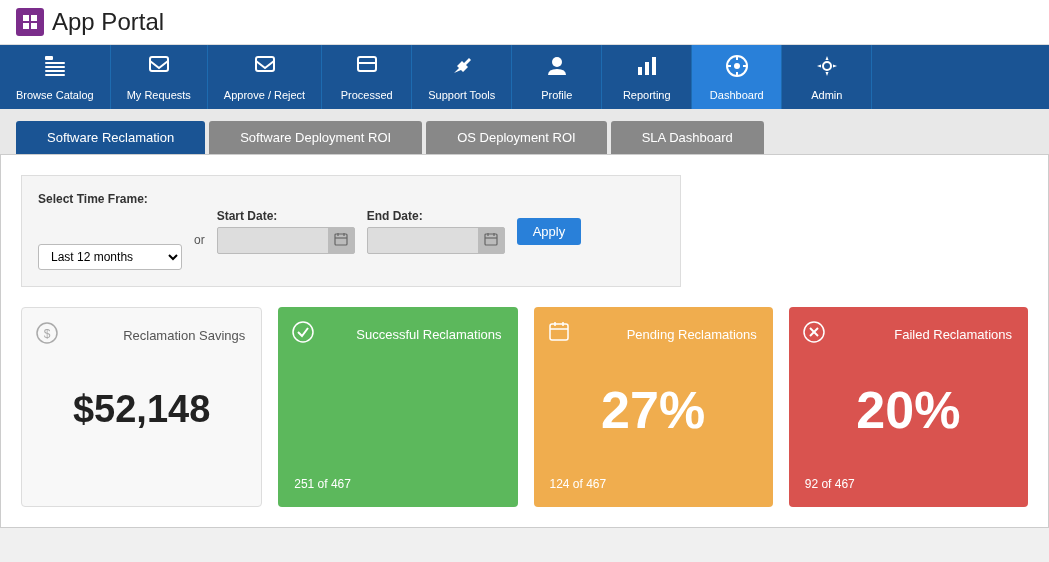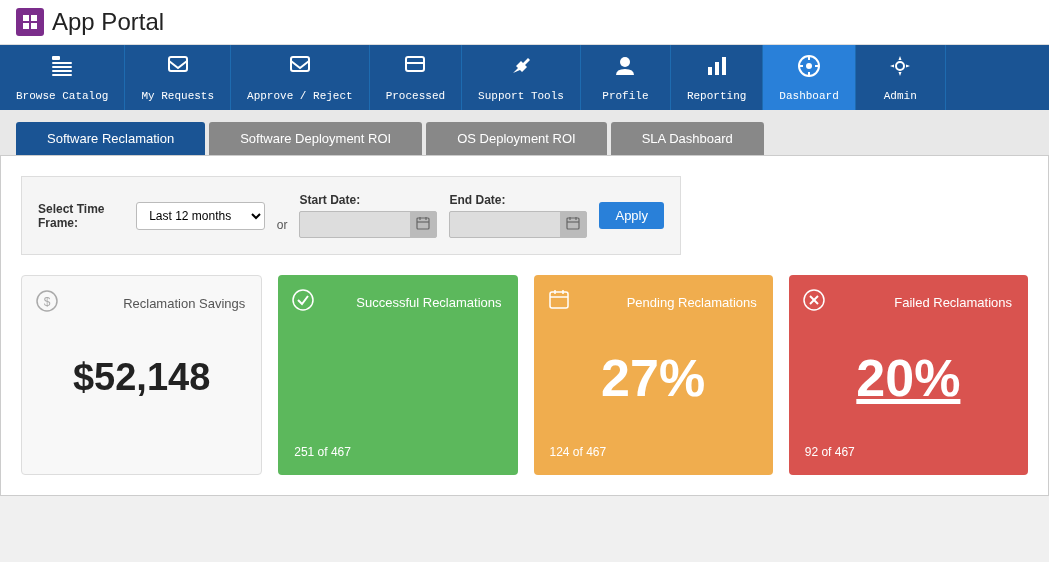--- a/index.html
+++ b/index.html
@@ -42,21 +42,20 @@
       flex-direction: column;
       align-items: center;
       justify-content: center;
       padding: 8px 16px;
       color: white;
       cursor: pointer;
       border-right: 1px solid #1e6bb0;
       min-width: 90px;
       text-align: center;
       user-select: none;
-      font-family: Liberation Mono, monospace;
     }
     .nav-item.active { background: #2980d9; }
     .nav-icon {
       font-size: 22px;
       margin-bottom: 4px;
       color: white;
     }
     .nav-label {
       font-size: 11px;
       color: white;
@@ -102,35 +101,36 @@
       border: 1px solid #ddd;
       padding: 16px;
       display: flex;
       align-items: center;
       gap: 12px;
       margin-bottom: 20px;
       width: 660px;
     }
     .filter-group {
       display: flex;
-      flex-direction: row;
+      flex-direction: column;
       gap: 12px;
     }
     .filter-label {
       font-weight: bold;
       font-size: 12px;
       color: #333;
     }
     .filter-select {
       padding: 4px 8px;
       border: 1px solid #bbb;
       border-radius: 3px;
       font-size: 12px;
       background: white;
-      width: 159px;
+      width: 144px;
+      margin-top: 26px;
     }
     .or-label {
       margin-top: 18px;
       font-size: 12px;
       color: #555;
     }
     .date-group {
       display: flex;
       flex-direction: column;
       gap: 4px;
@@ -216,21 +216,21 @@
       font-weight: bold;
       text-align: center;
       flex: 1;
       display: flex;
       align-items: center;
       justify-content: center;
     }
     .card-savings .card-value { color: #222; font-size: 38px; }
     .card-success .card-value { color: white; }
     .card-pending .card-value { color: white; }
-    .card-failed .card-value { color: white; text-decoration: underline; }
+    .card-failed .card-value { color: white; }
 
     .card-footer {
       font-size: 12px;
       margin-top: auto;
     }
     .card-savings .card-footer { color: #777; }
     .card-success .card-footer { color: white; }
     .card-pending .card-footer { color: white; }
     .card-failed .card-footer { color: white; }
   </style>

